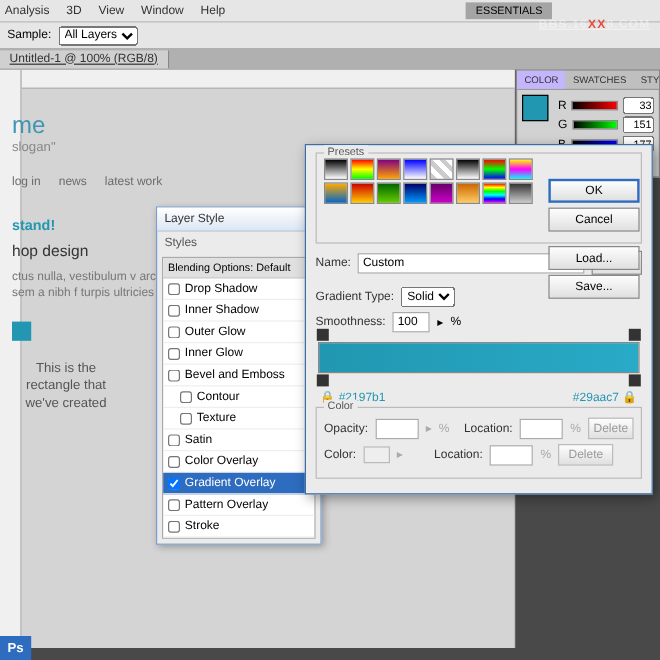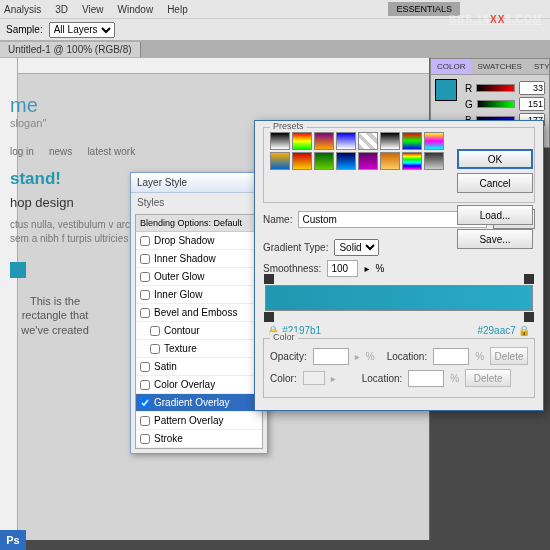--- a/index.html
+++ b/index.html
@@ -8,32 +8,32 @@
 .menubar { background: #e6e6e6; height: 18px; display: flex; align-items: center; padding: 0 4px; gap: 14px; color: #333; }
 .menubar span { cursor: default; }
 .workspace-label { position: absolute; top: 2px; right: 90px; background: #a4a4a4; color: #000; padding: 2px 8px; font-size: 9px; }
 .watermark { position: absolute; top: 10px; right: 8px; color: rgba(255,255,255,0.4); font-size: 14px; font-weight: bold; letter-spacing: 1px; text-decoration: underline; }
 .watermark .red { color: #e84a3a; }
 
 .options-bar { background: #e6e6e6; height: 22px; display: flex; align-items: center; padding: 0 6px; gap: 6px; border-top: 1px solid #ccc; }
 .options-bar select { font-size: 10px; height: 16px; }
 
 .tab-bar { background: #b0b0b0; height: 18px; display: flex; align-items: center; }
-.doc-tab { background: #d0d0d0; padding: 2px 8px; border-right: 1px solid #888; font-size: 10px; color: #333; }
+.doc-tab { background: #d0d0d0; padding: 2px 8px; border-right: 1px solid #888; font-size: 10px; color: #333; text-decoration: underline; }
 
 .canvas-area { position: absolute; top: 58px; left: 0; right: 120px; bottom: 10px; background: #d4d4d4; border-right: 1px solid #666; overflow: hidden; }
 .ruler-h { position: absolute; top: 0; left: 18px; right: 0; height: 16px; background: #f0f0f0; border-bottom: 1px solid #aaa; }
 .ruler-v { position: absolute; top: 0; left: 0; bottom: 0; width: 18px; background: #f0f0f0; border-right: 1px solid #aaa; }
 
 .mock-page { position: absolute; top: 28px; left: 0; width: 180px; padding: 8px 10px; color: #444; }
 .mock-page .title { font-size: 20px; color: #4197b3; }
 .mock-page .slogan { color: #888; font-size: 11px; }
 .mock-page .nav { margin-top: 16px; color: #6b6b6b; font-size: 11px; }
 .mock-page .nav span { margin-right: 12px; }
-.mock-page .head2 { color: #2197b1; font-size: 17px; margin-top: 12px; font-weight: bold; }
+.mock-page .head2 { color: #2197b1; font-size: 12px; margin-top: 24px; font-weight: bold; }
 .mock-page .sub { color: #333; font-size: 13px; margin-top: 6px; }
 .mock-page .body { color: #777; font-size: 10px; margin-top: 8px; line-height: 1.4; }
 .rect-sample { width: 16px; height: 16px; background: #2197b1; margin-top: 16px; }
 .annotation { margin-top: 16px; text-align: center; color: #555; font-size: 11px; line-height: 1.3; width: 90px; }
 
 .color-panel { position: absolute; top: 58px; right: 0; width: 120px; height: 90px; background: #d2d2d2; border: 1px solid #888; }
 .color-panel .tabs { display: flex; background: #bfbfbf; border-bottom: 1px solid #999; }
 .color-panel .tabs span { padding: 3px 6px; font-size: 8px; color: #333; }
 .color-panel .tabs .active { background: #c4b5fd; }
 .color-panel .fg { width: 22px; height: 22px; background: #2197b1; border: 1px solid #000; margin: 4px; }

